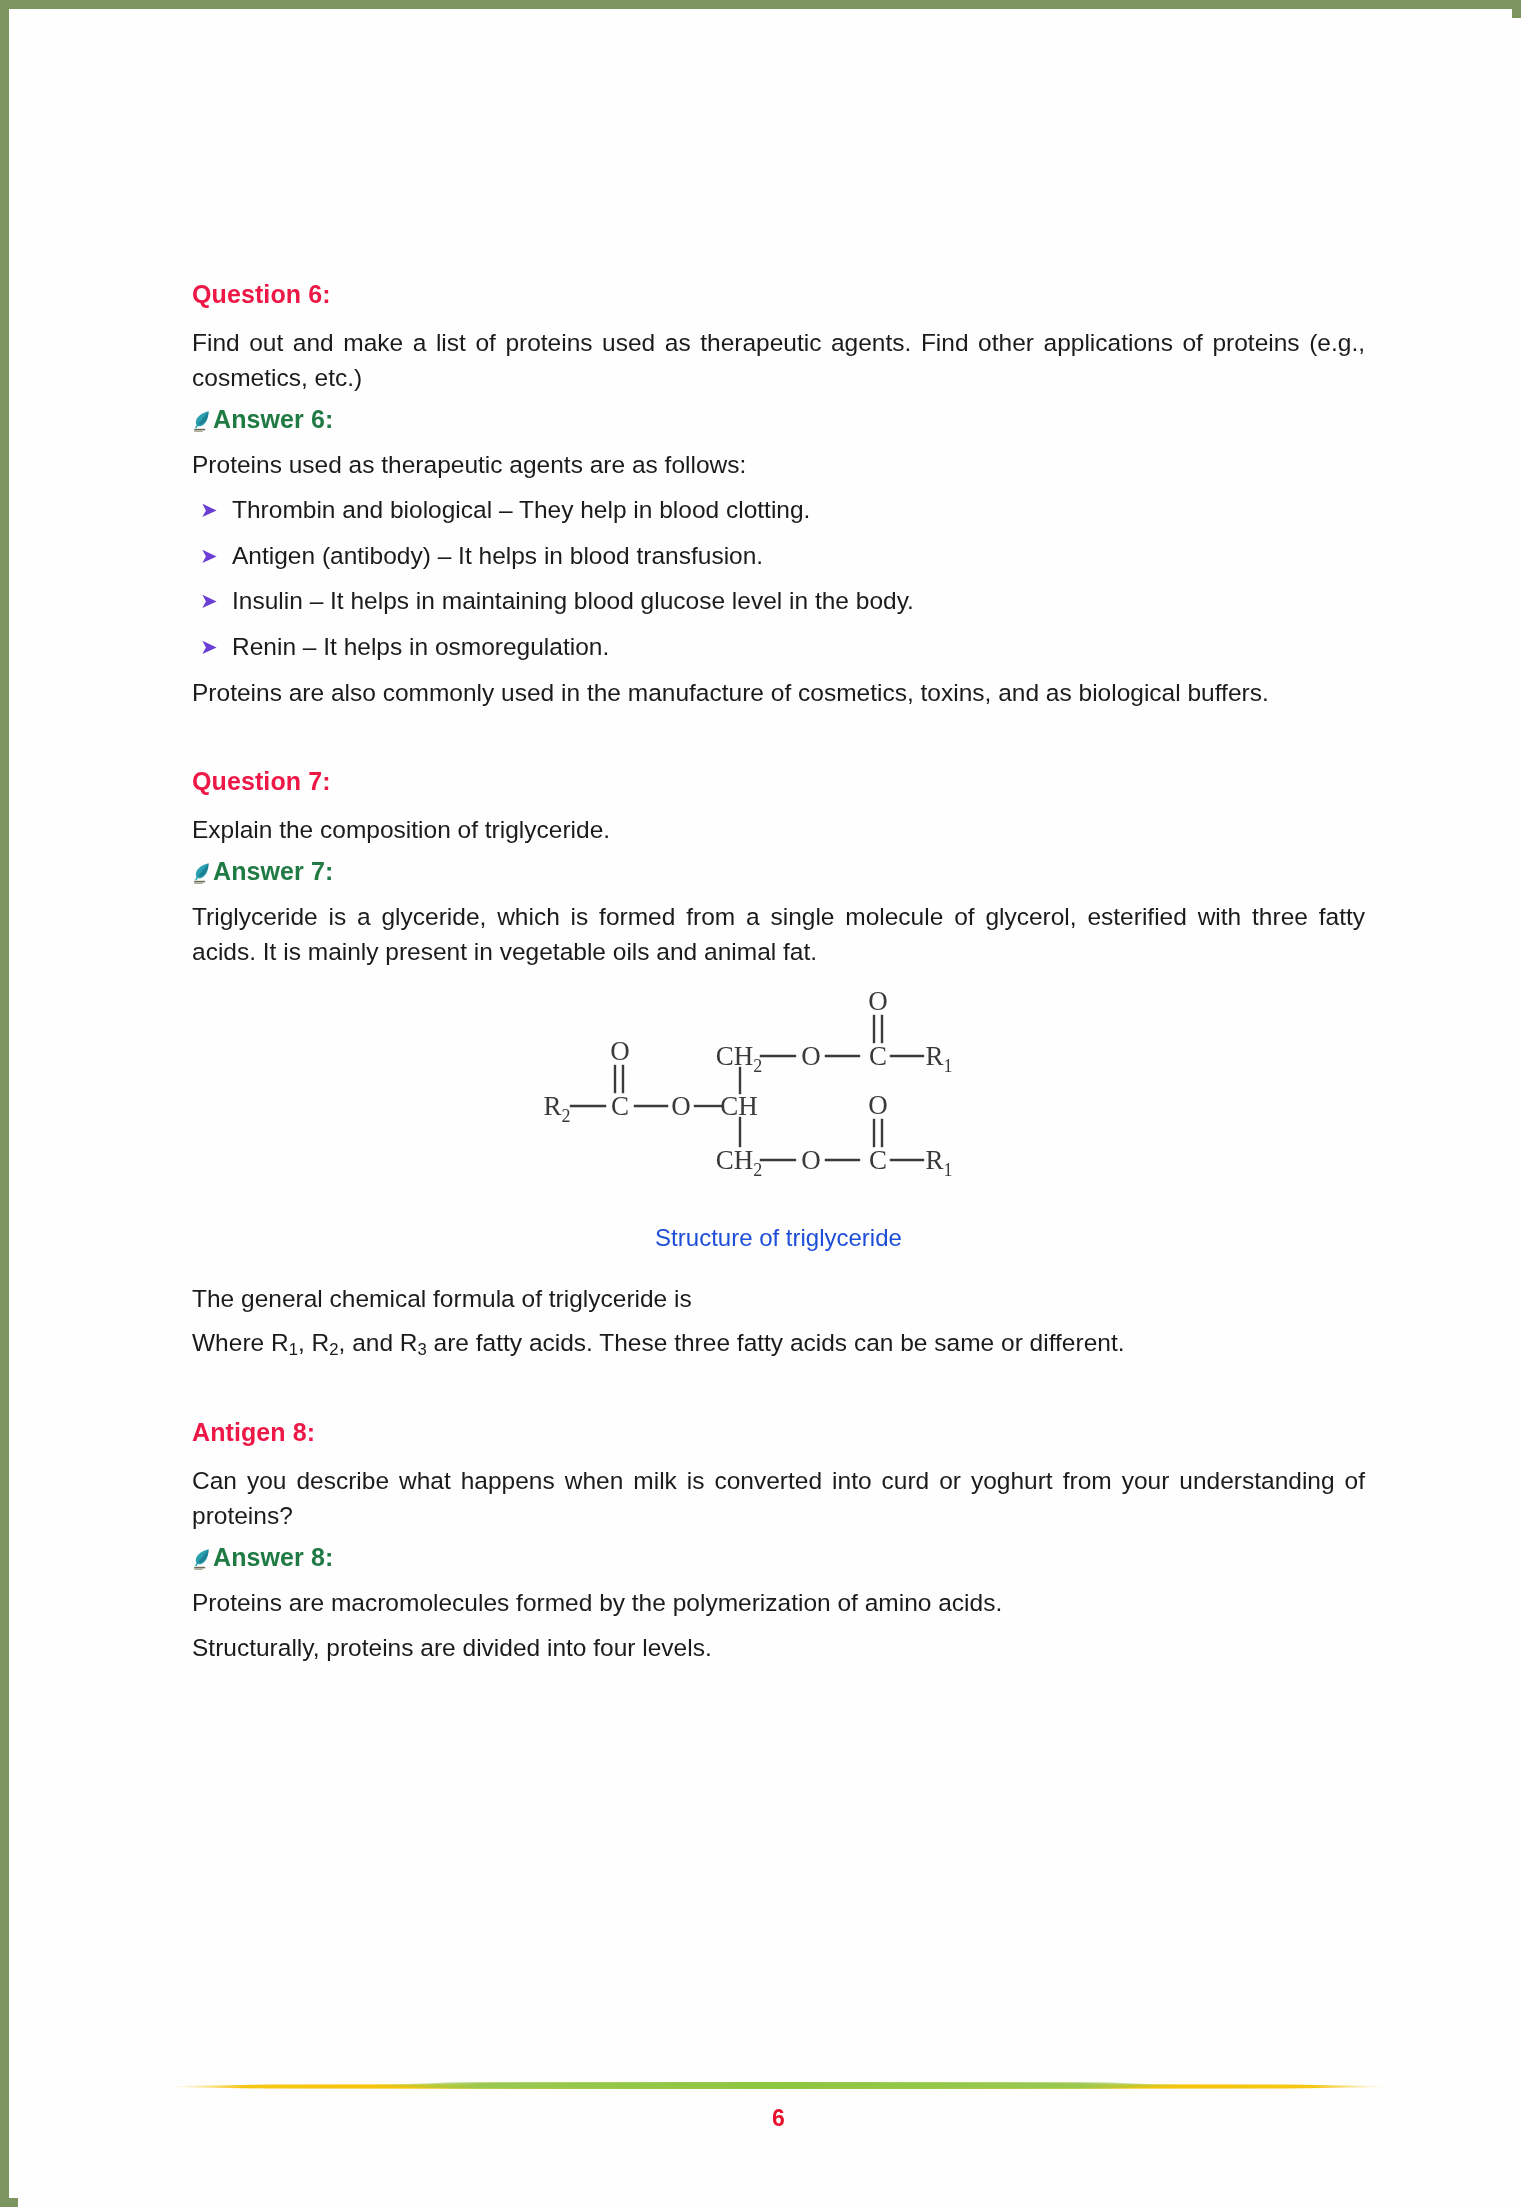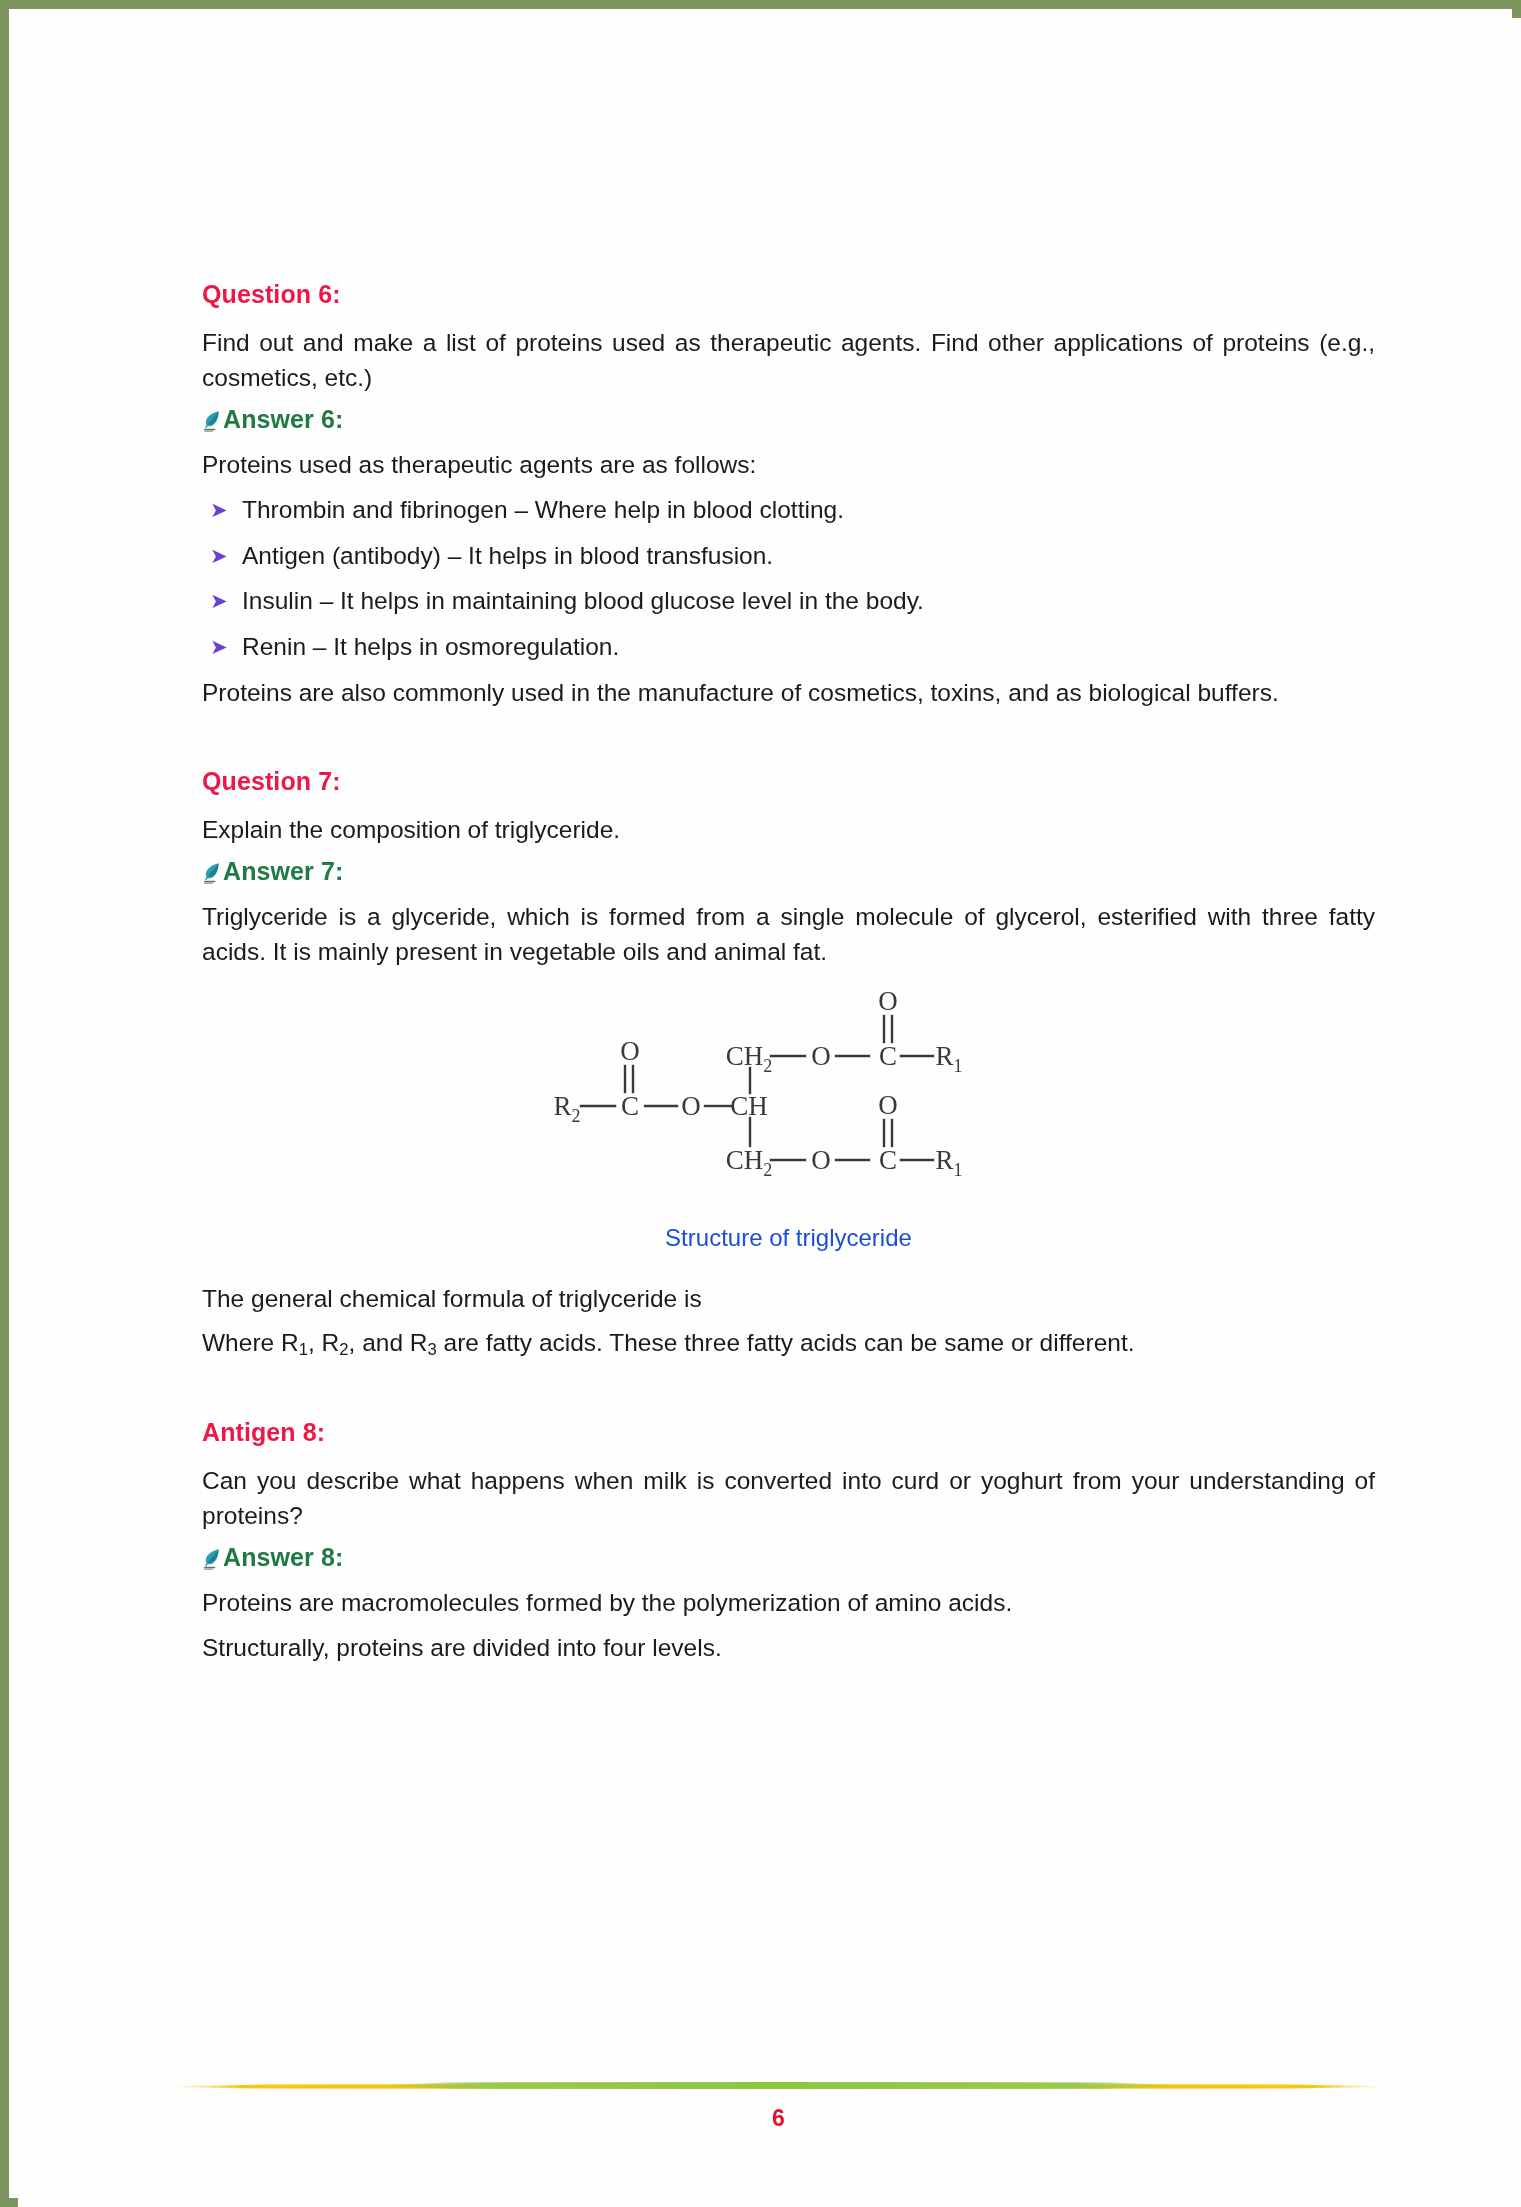--- a/index.html
+++ b/index.html
@@ -31,21 +31,21 @@
     left: 9px; top: 9px;
     width: 1503px;
     height: 2189px;
     background: #fefefe;
     box-sizing: border-box;
   }
 
   
   .content {
     position: absolute;
-    left: 184px;
+    left: 174px;
     top: 262px;
     width: 1173px;
   }
 
   
   .q-heading {
     color: #ed1846;
     font-weight: bold;
     font-size: 25px;
     letter-spacing: 0.1px;
@@ -243,21 +243,21 @@
             </svg>
           </span>
           <span>Answer 6:</span>
         </div>
 
         <p class="para-plain">Proteins used as therapeutic agents are as follows:</p>
 
         <ul class="bullets">
           <li>
             <span class="arrow">➤</span>
-            <span>Thrombin and fibrinogen – Where help in blood clotting.</span>
+            <span>Thrombin and biological – They help in blood clotting.</span>
           </li>
           <li>
             <span class="arrow">➤</span>
             <span>Antigen (antibody) – It helps in blood transfusion.</span>
           </li>
           <li>
             <span class="arrow">➤</span>
             <span>Insulin – It helps in maintaining blood glucose level in the body.</span>
           </li>
           <li>

